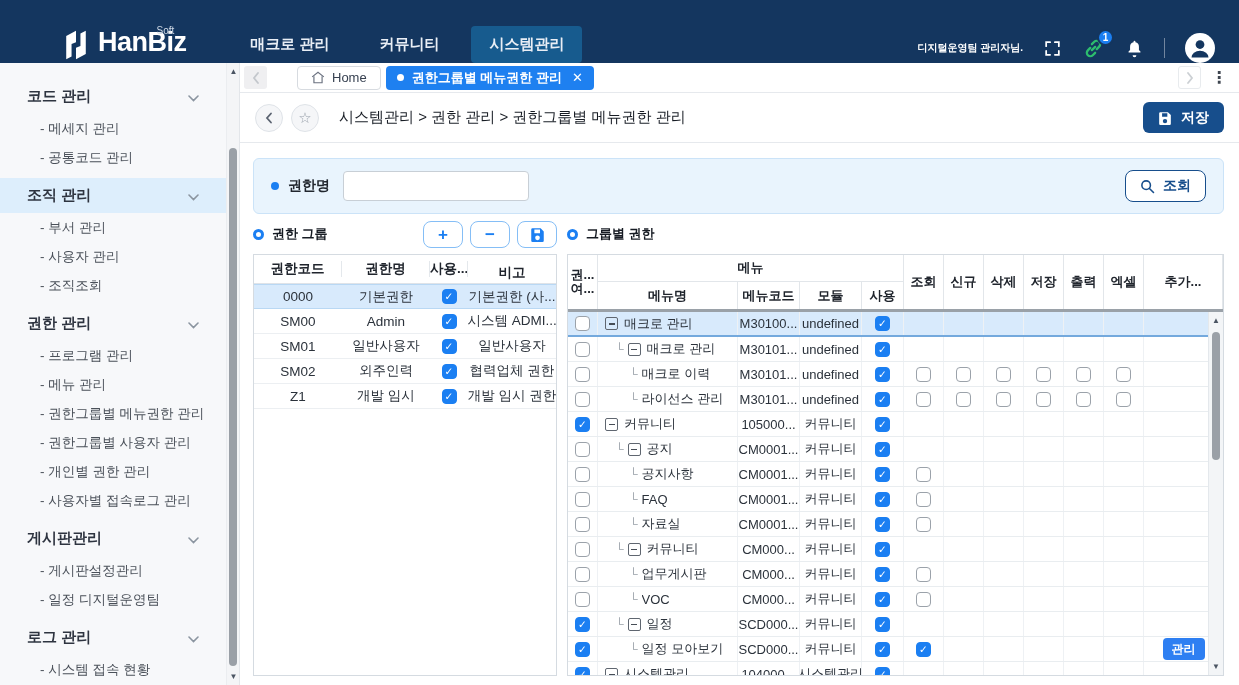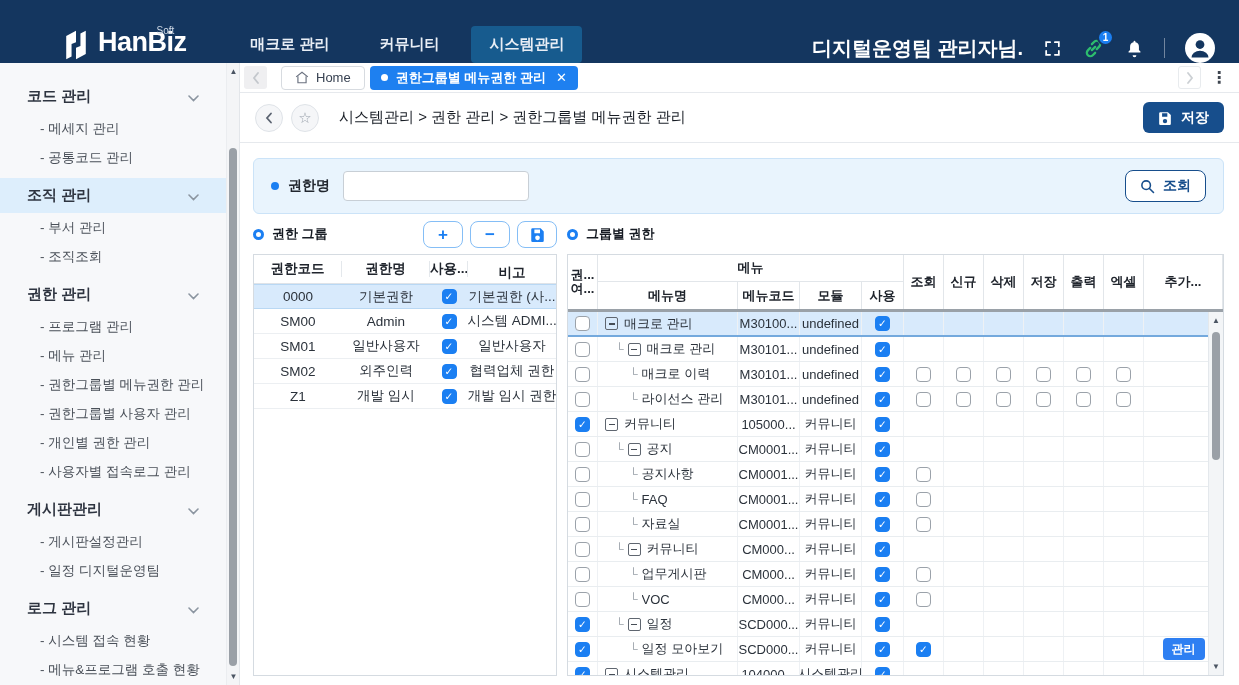--- a/index.html
+++ b/index.html
@@ -10,21 +10,21 @@
   
   .navbar { height:63px; background:#14365f; display:flex; align-items:flex-end; flex-shrink:0; }
   .brand { display:flex; align-items:flex-start; margin-left:60px; cursor:pointer; }
   .brand svg { margin-top:2px; }
   .brand-txt { color:#fff; font-size:27px; font-weight:bold; letter-spacing:-0.5px; line-height:34px; margin-left:6px; }
   .brand-sub { color:#cfd9e6; font-size:10px; margin-left:-30px; }
   .nav-menu { display:flex; align-items:center; gap:14px; margin-left:58px; }
   .nav-item { color:#e9eef5; font-size:15px; font-weight:bold; padding:9px 18px; border-radius:4px; cursor:pointer; white-space:nowrap; }
   .nav-item.active { background:#175b8e; }
   .nav-right { margin-left:auto; margin-right:24px; display:flex; align-items:center; gap:20px; }
-  .nav-user { color:#fff; font-size:20px; font-weight:bold; white-space:nowrap; }
+  .nav-user { color:#fff; font-size:10px; font-weight:bold; white-space:nowrap; }
   .nav-ico { display:flex; align-items:center; justify-content:center; cursor:pointer; position:relative; }
   .badge { position:absolute; top:-8px; right:-9px; min-width:17px; height:17px; background:#1b7ff2;
     border:2px solid #14365f; border-radius:50%; color:#fff; font-size:10px; font-weight:bold;
     display:flex; align-items:center; justify-content:center; }
   .nav-divider { width:1px; height:20px; background:rgba(255,255,255,.4); }
   .avatar { width:30px; height:30px; background:#fff; border-radius:50%; display:flex; align-items:center; justify-content:center; overflow:hidden; }
 
   
   .body-row { flex:1; display:flex; min-height:0; }
 
@@ -40,21 +40,21 @@
 
   
   .main { flex:1; display:flex; flex-direction:column; min-width:0; background:#fff; }
 
   
   .tabstrip { height:30px; border-bottom:1px solid #e6e9ed; display:flex; align-items:center; flex-shrink:0; }
   .ts-btn { width:23px; height:23px; border-radius:3px; display:flex; align-items:center; justify-content:center; cursor:pointer; }
   .ts-left { background:#efeff1; margin-left:4px; }
   .ts-right { background:#fff; border:1px solid #e8ebee; margin-left:auto; }
   .tab { height:24px; display:flex; align-items:center; border-radius:4px; cursor:pointer; font-size:13px; }
-  .tab-home { margin-left:14px; background:#fff; border:1px solid #d7dbe0; color:#374151; padding:0 13px; gap:7px; }
+  .tab-home { margin-left:30px; background:#fff; border:1px solid #d7dbe0; color:#374151; padding:0 13px; gap:7px; }
   .tab-active { margin-left:5px; background:#1e80f0; color:#fff; padding:0 11px; gap:8px; font-weight:bold; }
   .tab-dot { width:7px; height:7px; border-radius:50%; background:#fff; }
   .tab-close { font-size:13px; font-weight:bold; cursor:pointer; margin-left:2px; }
   .kebab { font-size:16px; font-weight:bold; color:#3f4650; margin:0 12px 0 10px; cursor:pointer; letter-spacing:0; }
 
   
   .titlebar { height:50px; border-bottom:1px solid #e6e9ed; display:flex; align-items:center; padding:0 15px; flex-shrink:0; }
   .circle-btn { width:28px; height:28px; border-radius:50%; background:#f5f6f8; border:1px solid #dfe3e8;
     display:flex; align-items:center; justify-content:center; cursor:pointer; margin-right:8px; }
   .star-glyph { color:#9aa2ac; font-size:15px; line-height:1; }
@@ -194,20 +194,21 @@
           </div>
           <div class="side-sub">- 메세지 관리</div>
           <div class="side-sub">- 공통코드 관리</div>
           <div class="side-sec hl">
             <span class="side-sec-label">조직 관리</span>
             <span class="side-chev"><svg width="11" height="7" viewBox="0 0 11 7">
                 <polyline points="1,1 5.5,5.5 10,1" fill="none" stroke="#8b95a0" stroke-width="1.6" stroke-linecap="round"></polyline>
               </svg></span>
           </div>
           <div class="side-sub">- 부서 관리</div>
+          <div class="side-sub">- 사용자 관리</div>
           <div class="side-sub">- 조직조회</div>
           <div class="side-sec">
             <span class="side-sec-label">권한 관리</span>
             <span class="side-chev"><svg width="11" height="7" viewBox="0 0 11 7">
                 <polyline points="1,1 5.5,5.5 10,1" fill="none" stroke="#8b95a0" stroke-width="1.6" stroke-linecap="round"></polyline>
               </svg></span>
           </div>
           <div class="side-sub">- 프로그램 관리</div>
           <div class="side-sub">- 메뉴 관리</div>
           <div class="side-sub">- 권한그룹별 메뉴권한 관리</div>

